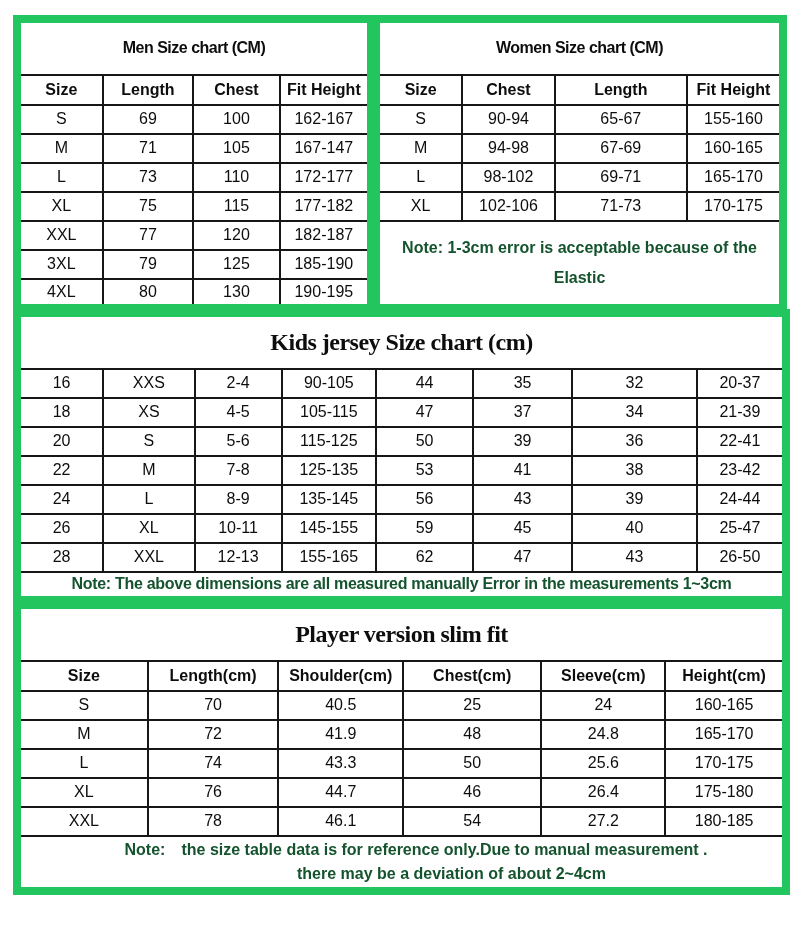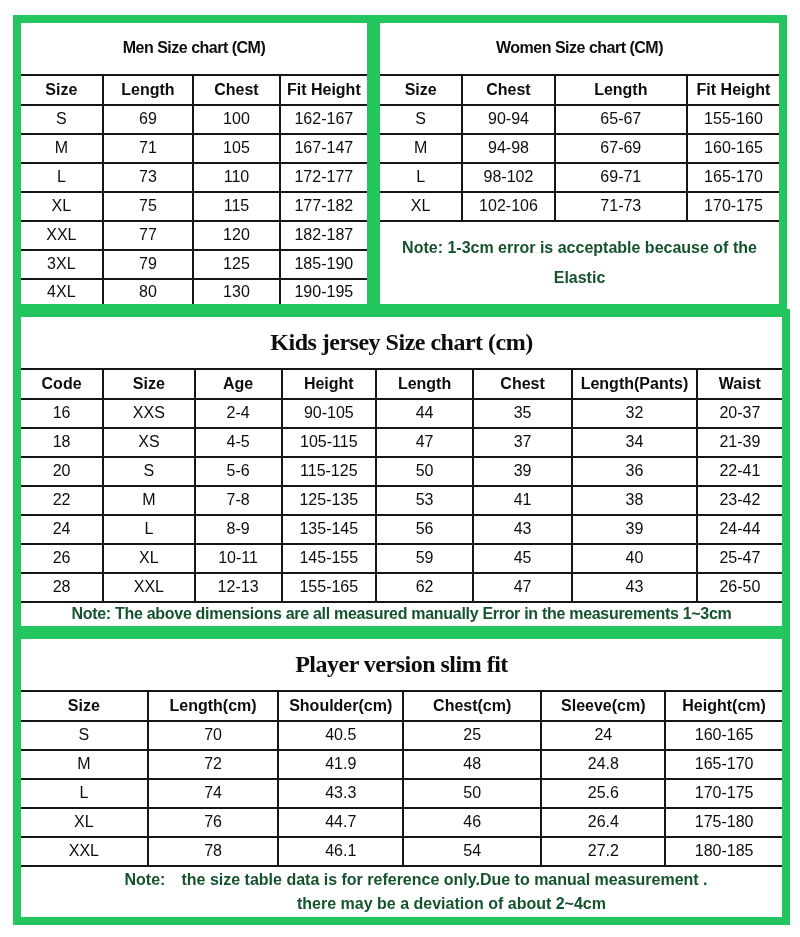--- a/index.html
+++ b/index.html
@@ -189,30 +189,20 @@
         <col style="width:12.3%">
         <col style="width:12.6%">
         <col style="width:12.9%">
         <col style="width:16.2%">
         <col style="width:11.6%">
       </colgroup>
     <tbody>
         <tr>
       <td colspan="8" class="title-cell big">Kids jersey Size chart (cm)</td>
     </tr>
-    <tr class="hdr">
-      <td>Code</td>
-      <td>Size</td>
-      <td>Age</td>
-      <td>Height</td>
-      <td>Length</td>
-      <td>Chest</td>
-      <td>Length(Pants)</td>
-      <td>Waist</td>
-    </tr>
     <tr class="row">
       <td>16</td>
       <td>XXS</td>
       <td>2-4</td>
       <td>90-105</td>
       <td>44</td>
       <td>35</td>
       <td>32</td>
       <td>20-37</td>
     </tr>

